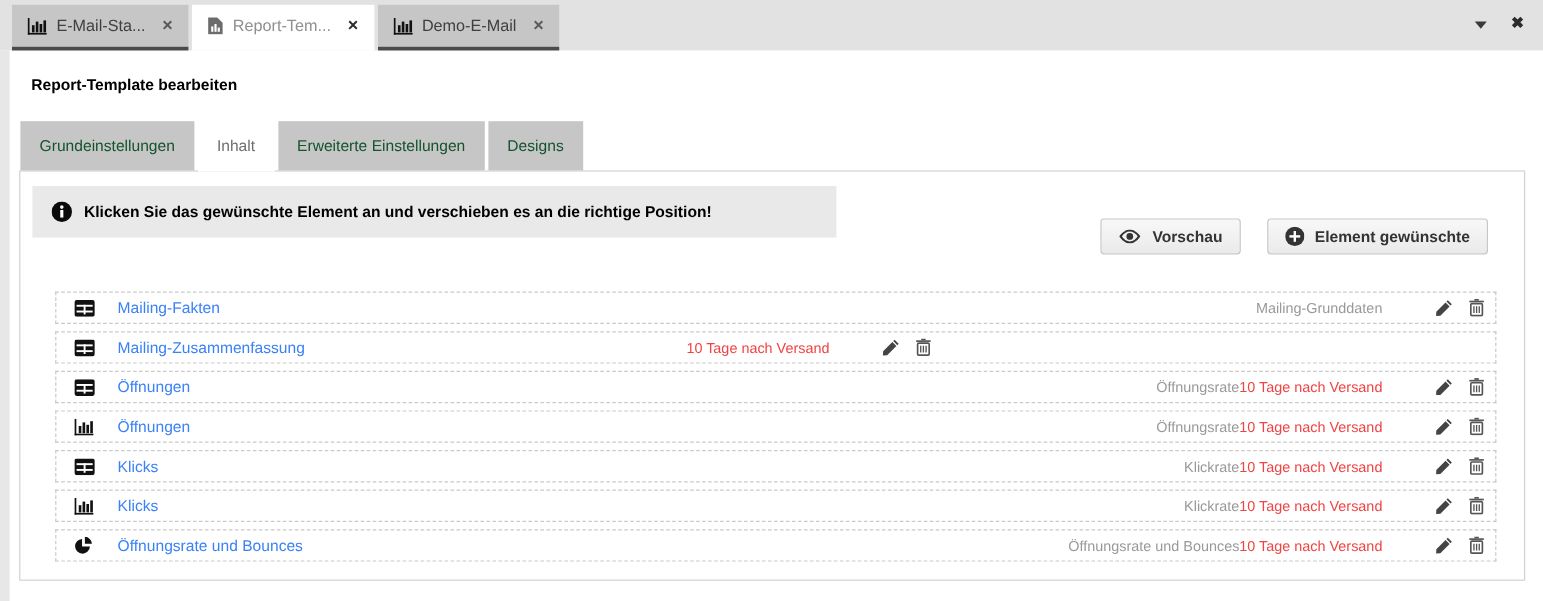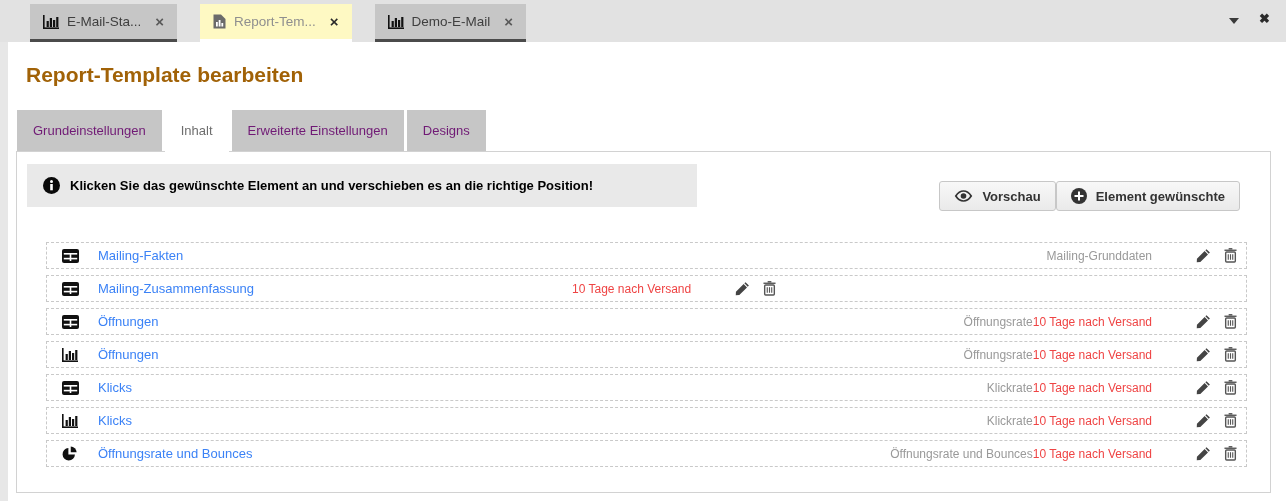--- a/index.html
+++ b/index.html
@@ -10,52 +10,52 @@
   }
   
   .tabbar {
     height:42px; background:#e2e2e2; display:flex;
     padding:4px 0 0 10px; position:relative;
   }
   .tab {
     display:flex; align-items:center; gap:8px;
     background:#c6c6c6; margin-right:3px; padding:0 13px;
     height:38px; border-bottom:3px solid #4b4b4b;
-    font-size:13.5px; color:#3f3f3f; cursor:pointer; white-space:nowrap;margin-left:20px;
-  }
-  .tab.active { background:#fef9c3; border-bottom-color:#ffffff; color:#8f8f8f;justify-content:flex-end; }
+    font-size:13.5px; color:#3f3f3f; cursor:pointer; white-space:nowrap;
+  }
+  .tab.active { background:#ffffff; border-bottom-color:#ffffff; color:#8f8f8f;justify-content:flex-end; }
   .tab-icon { display:inline-flex; align-items:center; }
   .tab-close { font-weight:bold; font-size:15px; color:#5a5a5a; margin-left:6px; line-height:1; }
   .tab.active .tab-close { color:#2b2b2b; }
   .win-controls { position:absolute; right:16px; top:12px; display:flex; align-items:center; gap:20px; }
   .caret-down { width:0; height:0; border-left:5px solid transparent; border-right:5px solid transparent; border-top:6px solid #3a3a3a; margin-top:4px; }
   .win-close { font-size:13px; font-weight:bold; color:#2b2b2b; line-height:1; }
   
   .left-strip { position:absolute; left:0; top:42px; bottom:0; width:8px; background:#e7e7e7; }
   
-  .page-title { margin:21px 0 0 26px; font-size:21px; font-weight:bold; color:#a16207; }
+  .page-title { margin:21px 0 0 26px; font-size:13px; font-weight:bold; color:#000000; }
   
   .subtabs { display:flex; margin:23px 0 0 17px; position:relative; z-index:3; }
   .subtab {
     background:#c6c6c6; margin-right:3px; padding:13px 16px;
-    font-size:13px; color:#701a75; cursor:pointer; white-space:nowrap;
+    font-size:13px; color:#14532d; cursor:pointer; white-space:nowrap;
   }
   .subtab.active { background:#ffffff; color:#6e6e6e; margin-bottom:-1px; padding-bottom:14px; }
   
   .panel {
     position:relative; margin:0 15px 0 16px; height:342px;
     border:1px solid #d2d2d2; background:#ffffff;
   }
   .toolbar-row { display:flex; justify-content:space-between; align-items:flex-start; padding:12px 30px 0 10px; }
   .info-bar {
     width:670px; background:#e9e9e9; padding:13px 16px;
     display:flex; align-items:center; gap:10px;
     font-size:13px; font-weight:bold; color:#000;
   }
-  .buttons { display:flex; margin-top:17px; }
+  .buttons { display:flex; gap:22px; margin-top:27px; }
   .btn {
     display:flex; align-items:center; gap:9px;
     background:linear-gradient(#f8f8f8,#eaeaea);
     border:1px solid #c7c7c7; border-radius:3px;
     padding:6px 14px; font-family:"Liberation Sans",sans-serif;
     font-size:13px; font-weight:bold; color:#333; cursor:pointer; white-space:nowrap;
   }
   
   .rows { margin:31px 23px 0 29px; }
   .row {

